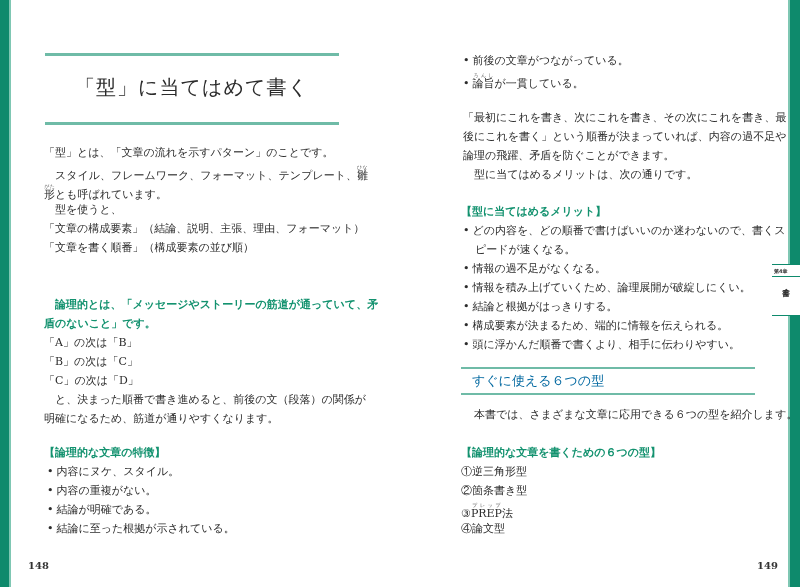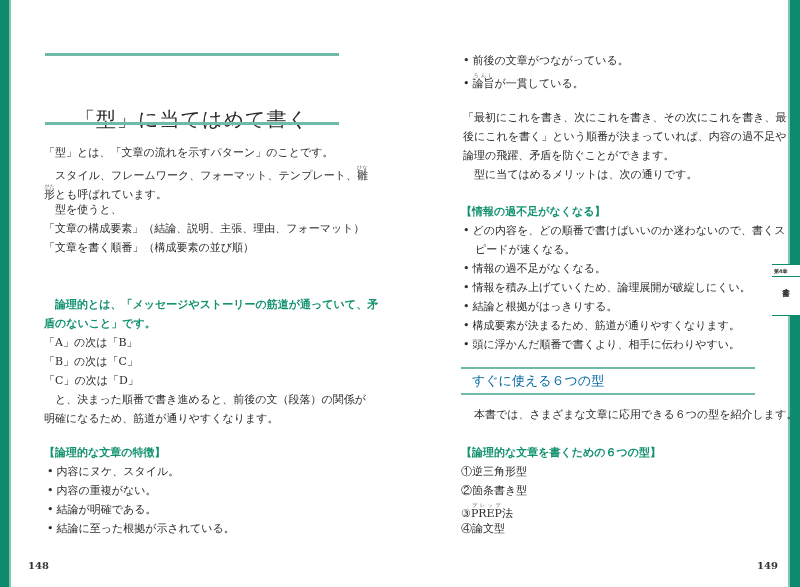--- a/index.html
+++ b/index.html
@@ -7,21 +7,21 @@
   body { position: relative; font-family: "DejaVu Serif", "Liberation Serif", serif; color: #2b2b2b; }
   .spread { position: absolute; left: 0; top: 0; width: 800px; height: 587px; background: #fff; }
   .bar-left { position: absolute; left: 0; top: 0; width: 11px; height: 587px; background: #0e8a6c; border-right: 2px solid #7fc7b3; }
   .bar-right { position: absolute; left: 788px; top: 0; width: 12px; height: 587px; background: #0e8a6c; border-left: 2px solid #7fc7b3; }
   .chapter-tab { position: absolute; left: 772px; top: 264px; width: 28px; height: 52px; background: #fff; border-top: 1px solid #0e8a6c; border-bottom: 1px solid #0e8a6c; }
   .chapter-tab .num { position: absolute; top: 3px; left: 2px; font-size: 5px; font-weight: bold; color: #333; font-family: "DejaVu Sans", sans-serif; white-space: nowrap; }
   .chapter-tab .divider { position: absolute; top: 11px; left: 0; width: 28px; height: 1px; background: #0e8a6c; }
   .chapter-tab .name { position: absolute; top: 17px; left: 9px; font-size: 8px; font-weight: bold; writing-mode: vertical-rl; color: #333; font-family: "DejaVu Sans", sans-serif; line-height: 1; }
 
   .title-rule { position: absolute; left: 45px; width: 294px; height: 3px; background: #6fbba7; }
-  .page-title { position: absolute; left: 45px; top: 74px; width: 294px; text-align: center; font-family: Liberation Mono, monospace; font-size: 20px; letter-spacing: 1px; color: #2b2b2b; font-weight: 300; margin-top: 32px; }
+  .page-title { position: absolute; left: 45px; top: 74px; width: 294px; text-align: center; font-family: Liberation Mono, monospace; font-size: 20px; letter-spacing: 1px; color: #2b2b2b; font-weight: 300; }
 
   .line { position: absolute; font-size: 11px; line-height: 14px; white-space: nowrap; color: #2b2b2b; }
   .green { color: #13926f; font-weight: bold; font-family: "DejaVu Sans", sans-serif; }
   .bullet::before { content: "•"; margin-right: 3px; }
   ruby { ruby-position: over; }
   rt { font-size: 5px; color: #555; }
 
   .section-rule { position: absolute; left: 461px; width: 294px; height: 2px; background: #6fbba7; }
   .section-title { position: absolute; left: 472px; top: 372px; font-family: "DejaVu Sans", sans-serif; font-size: 13px; color: #0369a1; }
 
@@ -69,27 +69,27 @@
   <div class="page-num" style="left:28px">148</div>
 
   <div class="line bullet" style="left:463px;top:54px">前後の文章がつながっている。</div>
   <div class="line bullet" style="left:463px;top:73px"><ruby><span>論旨</span><rt>ろんし</rt></ruby><span>が一貫している。</span></div>
 
   <div class="line" style="left:463px;top:111px">「最初にこれを書き、次にこれを書き、その次にこれを書き、最</div>
   <div class="line" style="left:463px;top:130px">後にこれを書く」という順番が決まっていれば、内容の過不足や</div>
   <div class="line" style="left:463px;top:149px">論理の飛躍、矛盾を防ぐことができます。</div>
   <div class="line" style="left:463px;top:168px">　型に当てはめるメリットは、次の通りです。</div>
 
-  <div class="line green" style="left:461px;top:205px">【情報の過不足がなくなる】</div>
+  <div class="line green" style="left:461px;top:205px">【型に当てはめるメリット】</div>
   <div class="line bullet" style="left:463px;top:224px">どの内容を、どの順番で書けばいいのか迷わないので、書くス</div>
   <div class="line" style="left:475px;top:243px">ピードが速くなる。</div>
   <div class="line bullet" style="left:463px;top:262px">情報の過不足がなくなる。</div>
   <div class="line bullet" style="left:463px;top:281px">情報を積み上げていくため、論理展開が破綻しにくい。</div>
   <div class="line bullet" style="left:463px;top:300px">結論と根拠がはっきりする。</div>
-  <div class="line bullet" style="left:463px;top:319px">構成要素が決まるため、筋道が通りやすくなります。</div>
+  <div class="line bullet" style="left:463px;top:319px">構成要素が決まるため、端的に情報を伝えられる。</div>
   <div class="line bullet" style="left:463px;top:338px">頭に浮かんだ順番で書くより、相手に伝わりやすい。</div>
 
   <div class="section-rule" style="top:367px"></div>
   <div class="section-title">すぐに使える６つの型</div>
   <div class="section-rule" style="top:393px"></div>
 
   <div class="line" style="left:463px;top:408px">　本書では、さまざまな文章に応用できる６つの型を紹介します。</div>
 
   <div class="line green" style="left:461px;top:446px">【論理的な文章を書くための６つの型】</div>
   <div class="line" style="left:461px;top:465px">①逆三角形型</div>

